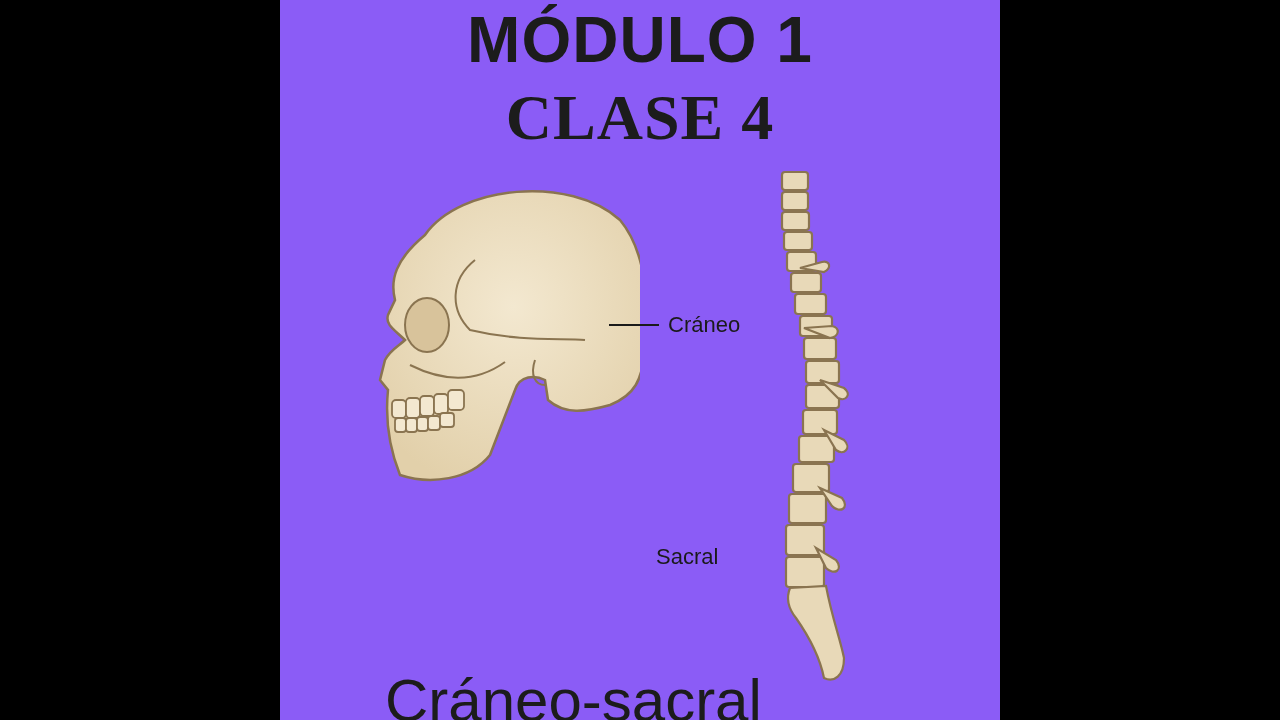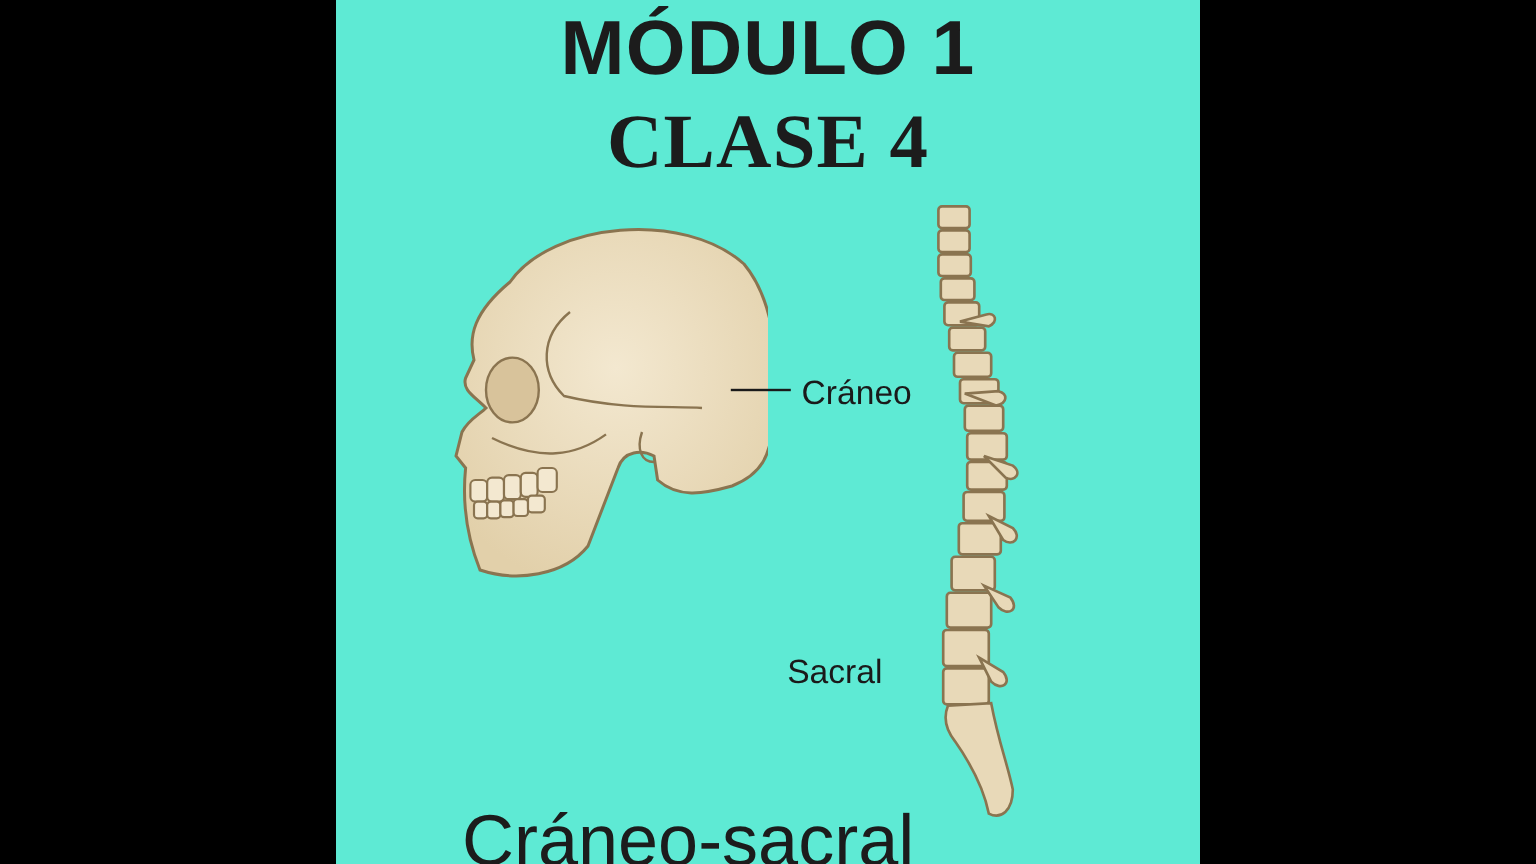--- a/index.html
+++ b/index.html
@@ -1,22 +1,22 @@
 <!DOCTYPE html>
 <html><head>
   <meta charset="utf-8">
   <style>
     html, body { margin: 0; padding: 0; }
     body { width: 1280px; height: 720px; background: #000; position: relative; overflow: hidden; font-family: "Liberation Sans", sans-serif; }
-    .poster { position: absolute; left: 280px; top: 0; width: 720px; height: 720px; background: #5eead4; overflow: hidden; }
+    .poster { position: absolute; left: 280px; top: 0; width: 720px; height: 720px; background: #8b5cf6; overflow: hidden; }
     .title { position: absolute; left: 0; width: 720px; text-align: center; font-weight: bold; color: #1c1c1c; font-size: 64px; letter-spacing: 1px; line-height: 1; }
     .t1 { top: 8px; }
     .t2 { top: 86px; font-family: Liberation Serif, serif; }
     .footer { position: absolute; left: 105px; top: 622px; font-size: 60px; color: #1c1c1c; font-weight: normal; letter-spacing: 0px; margin-top: 44px; }
-    .label { position: absolute; font-size: 28px; color: #1a1a1a; }
+    .label { position: absolute; font-size: 22px; color: #1a1a1a; }
     .lbl-craneo { left: 388px; top: 312px; }
     .lbl-sacral { left: 376px; top: 544px; }
     .leader { position: absolute; left: 329px; top: 324px; width: 50px; height: 2px; background: #1a1a1a; }
     svg { position: absolute; }
   </style>
 </head>
 <body>
 
 <div class="poster">
   <div class="title t1">MÓDULO 1</div>

